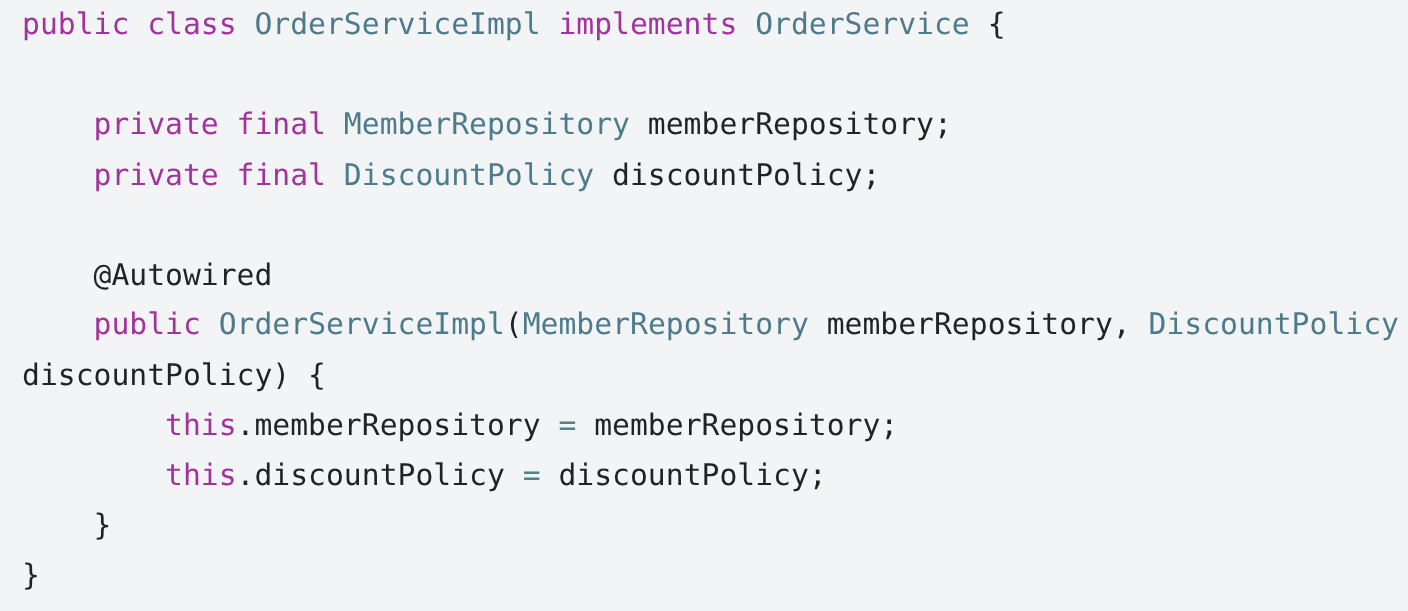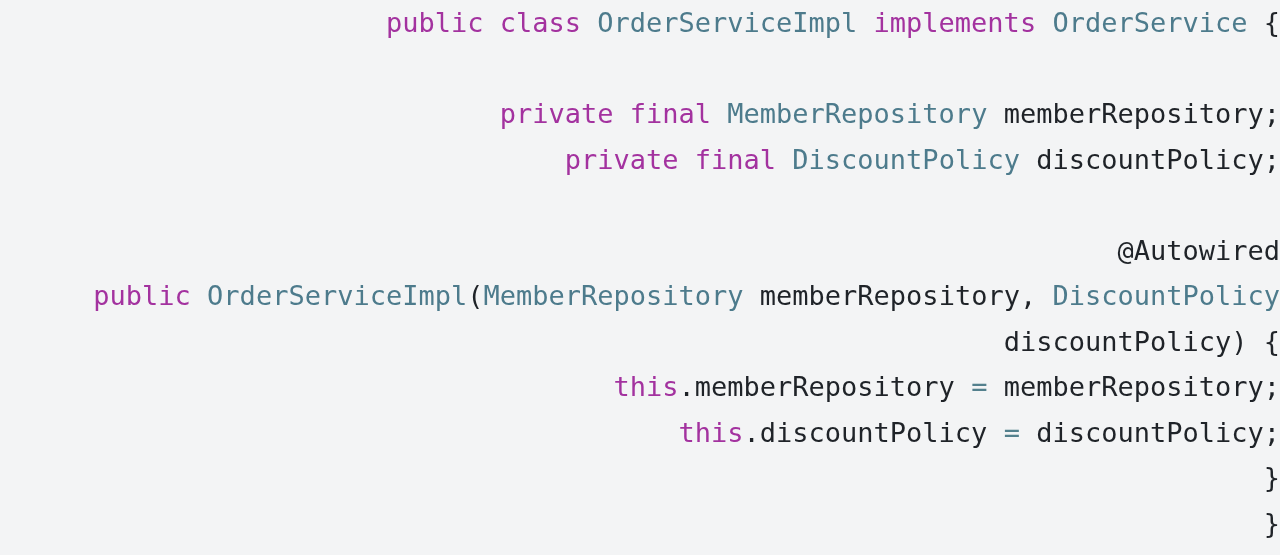--- a/index.html
+++ b/index.html
@@ -23,21 +23,20 @@
     padding: 0;
     font-family: "DejaVu Sans Mono", "Liberation Mono", monospace;
     font-size: 27px;
     font-weight: 400;
     line-height: 45.5px;
     white-space: pre;
   }
   .code-line {
     white-space: pre;
     height: 45.5px;
-    text-align: right;
   }
 </style>
 </head>
 <body style="background: rgb(243, 244, 245);">
 
 <div class="code-block">
   <pre class="code"><div class="code-line"><span style="color: rgb(163, 50, 159);">public class </span><span style="color: rgb(77, 123, 140);">OrderServiceImpl</span><span style="color: rgb(31, 35, 40);"> </span><span style="color: rgb(163, 50, 159);">implements</span><span style="color: rgb(31, 35, 40);"> </span><span style="color: rgb(77, 123, 140);">OrderService</span><span style="color: rgb(31, 35, 40);"> {</span></div><div class="code-line">&nbsp;</div><div class="code-line"><span style="color: rgb(31, 35, 40);">    </span><span style="color: rgb(163, 50, 159);">private final </span><span style="color: rgb(77, 123, 140);">MemberRepository</span><span style="color: rgb(31, 35, 40);"> memberRepository;</span></div><div class="code-line"><span style="color: rgb(31, 35, 40);">    </span><span style="color: rgb(163, 50, 159);">private final </span><span style="color: rgb(77, 123, 140);">DiscountPolicy</span><span style="color: rgb(31, 35, 40);"> discountPolicy;</span></div><div class="code-line">&nbsp;</div><div class="code-line"><span style="color: rgb(31, 35, 40);">    @Autowired</span></div><div class="code-line"><span style="color: rgb(31, 35, 40);">    </span><span style="color: rgb(163, 50, 159);">public</span><span style="color: rgb(31, 35, 40);"> </span><span style="color: rgb(77, 123, 140);">OrderServiceImpl</span><span style="color: rgb(31, 35, 40);">(</span><span style="color: rgb(77, 123, 140);">MemberRepository</span><span style="color: rgb(31, 35, 40);"> memberRepository, </span><span style="color: rgb(77, 123, 140);">DiscountPolicy</span></div><div class="code-line"><span style="color: rgb(31, 35, 40);">discountPolicy) {</span></div><div class="code-line"><span style="color: rgb(31, 35, 40);">        </span><span style="color: rgb(163, 50, 159);">this</span><span style="color: rgb(31, 35, 40);">.memberRepository </span><span style="color: rgb(83, 128, 141);">=</span><span style="color: rgb(31, 35, 40);"> memberRepository;</span></div><div class="code-line"><span style="color: rgb(31, 35, 40);">        </span><span style="color: rgb(163, 50, 159);">this</span><span style="color: rgb(31, 35, 40);">.discountPolicy </span><span style="color: rgb(83, 128, 141);">=</span><span style="color: rgb(31, 35, 40);"> discountPolicy;</span></div><div class="code-line"><span style="color: rgb(31, 35, 40);">    }</span></div><div class="code-line"><span style="color: rgb(31, 35, 40);">}</span></div></pre>
 </div>
 
 </body></html>

